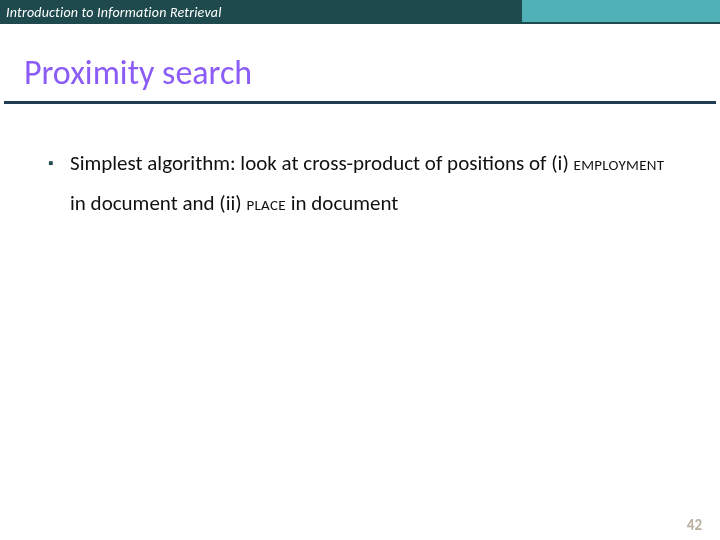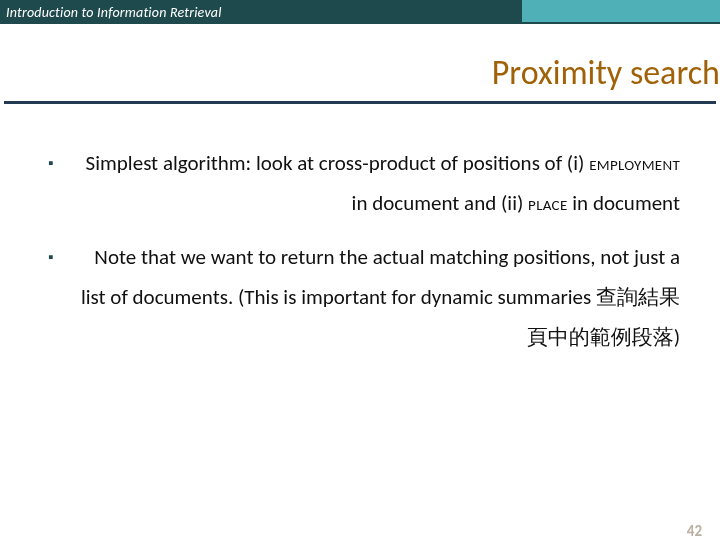--- a/index.html
+++ b/index.html
@@ -1,46 +1,43 @@
 <!DOCTYPE html>
 <html><head>
 <meta charset="utf-8">
 <style>
-  * { box-sizing: border-box; margin: 0; padding: 0; text-align: right; }
+  * { box-sizing: border-box; margin: 0; padding: 0; }
   html, body { width: 720px; height: 540px; font-family: Calibri, "Segoe UI", Arial, sans-serif; background: #fff; color: #000; }
   .slide { width: 720px; height: 540px; position: relative; }
   .topbar { background: #1f4a4d; height: 24px; display: flex; align-items: center; }
   .topbar-text { color: #fff; font-style: italic; font-size: 14px; padding-left: 6px; letter-spacing: 0.2px; }
   .accent { background: #4fb0b8; height: 22px; width: 198px; position: absolute; right: 0; top: 0; }
-  .title { font-size: 34px; font-weight: 400; color: #a16207; padding: 28px 0 8px 24px; }
+  .title { font-size: 34px; font-weight: 400; color: #8b5cf6; padding: 28px 0 8px 24px; }
   .hr { border: none; border-top: 3px solid #223a52; margin: 0 4px 0 4px; }
   .content { padding: 40px 40px 0 48px; }
   ul.bullets { list-style: none; }
   ul.bullets > li { position: relative; padding-left: 22px; font-size: 21px; line-height: 1.9; color: #111; margin-bottom: 14px; }
   ul.bullets > li::before { content: "▪"; position: absolute; left: 0; top: 0; font-size: 15px; color: #1f4a4d; line-height: 2.6; }
   .smallcaps { font-variant: all-small-caps; letter-spacing: 0.3px; }
-  .pagenum { position: absolute; right: 18px; bottom: 0; font-size: 15px; font-weight: 700; color: #b9b0a2; text-shadow: 0 1px 0 #fff; }
+  .pagenum { position: absolute; right: 18px; bottom: 6px; font-size: 15px; font-weight: 700; color: #b9b0a2; text-shadow: 0 1px 0 #fff; }
 </style>
 </head>
 <body>
 
 <div class="slide">
   <div class="accent"></div>
   <div class="topbar">
     <span class="topbar-text">Introduction to Information Retrieval</span>
   </div>
 
   <h1 class="title">Proximity search</h1>
   <hr class="hr">
 
   <div class="content">
     <ul class="bullets">
       <li>
         <span>Simplest algorithm: look at cross-product of positions of (i) </span><span class="smallcaps">EMPLOYMENT</span><span> in document and (ii) </span><span class="smallcaps">PLACE</span><span> in document</span>
       </li>
-      <li>
-        <span>Note that we want to return the actual matching positions, not just a list of documents. (This is important for dynamic summaries 查詢結果頁中的範例段落)</span>
-      </li>
     </ul>
   </div>
 
   <div class="pagenum">42</div>
 </div>
 
 </body></html>

